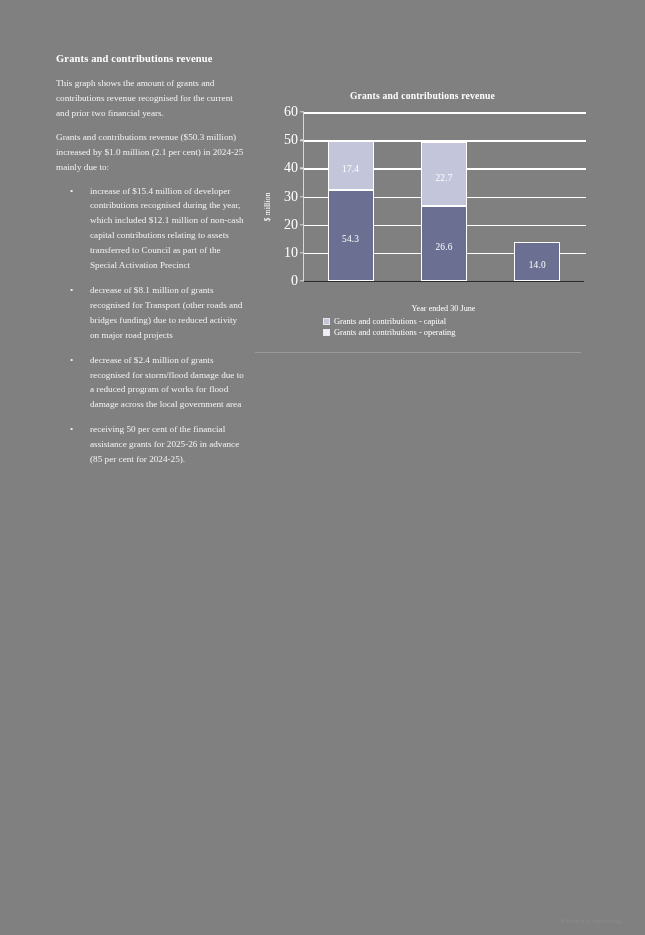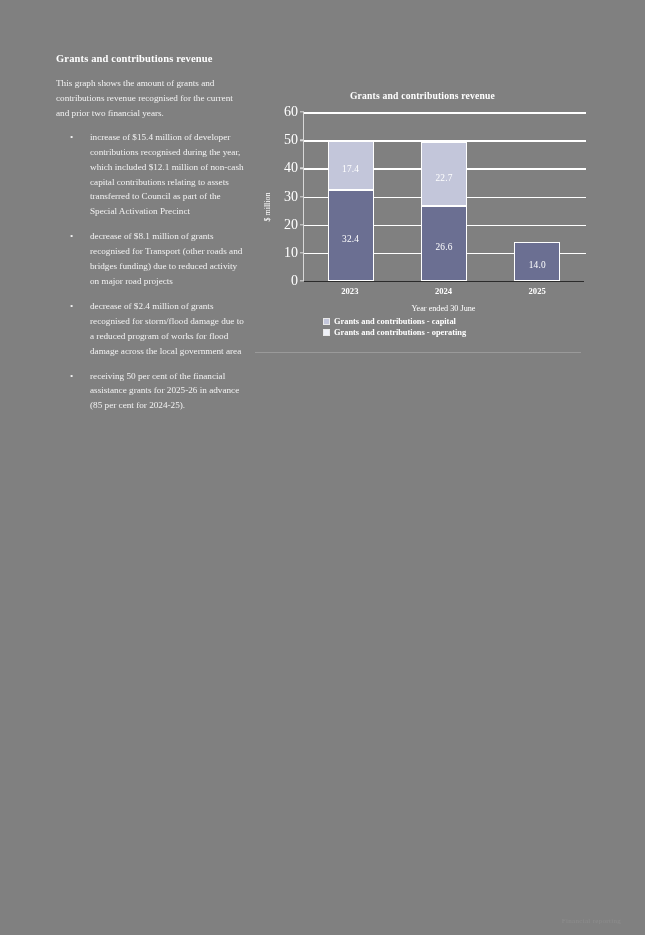--- a/index.html
+++ b/index.html
@@ -204,21 +204,21 @@
   .legend-swatch {
     width: 7px;
     height: 7px;
     margin-right: 4px;
     border: 0.8px solid #e8e8e8;
     box-sizing: border-box;
     flex: none;
   }
   .legend-text {
     font-size: 8.4px;
-    font-weight: bold;
+    font-weight: normal;
     color: #ffffff;
     font-family: "Liberation Serif", serif;
     white-space: nowrap;
   }
   #chart-underline {
     position: absolute;
     left: 0;
     top: 266px;
     width: 326px;
     height: 1px;
@@ -235,20 +235,21 @@
     font-family: "Liberation Serif", serif;
     letter-spacing: 0.3px;
   }
 </style>
 </head>
 <body>
 
 <div id="text-column">
   <h2 id="section-heading">Grants and contributions revenue</h2>
   <p class="para">This graph shows the amount of grants and contributions revenue recognised for the current and prior two financial years.</p>
+  <p class="para">Grants and contributions revenue ($50.3 million) increased by $1.0 million (2.1 per cent) in 2024-25 mainly due to:</p>
   <ul id="bullet-list">
     <li>
       <span class="bullet-dot">•</span>
       <span>increase of $15.4 million of developer contributions recognised during the year, which included $12.1 million of non-cash capital contributions relating to assets transferred to Council as part of the Special Activation Precinct</span>
     </li>
     <li>
       <span class="bullet-dot">•</span>
       <span>decrease of $8.1 million of grants recognised for Transport (other roads and bridges funding) due to reduced activity on major road projects</span>
     </li>
     <li>
@@ -277,21 +278,21 @@
           <div class="gridline" style="top: 50%;"></div>
           <div class="gridline" style="top: 66.6667%;"></div>
           <div class="gridline" style="top: 83.3333%;"></div>
         </div>
       <div id="bars-layer">
         <div class="bar-group">
           <div class="bar-seg seg-capital" style="height: 29%;">
             <span class="seg-label">17.4</span>
           </div>
           <div class="bar-seg seg-operating" style="height: 54%;">
-            <span class="seg-label">32.4</span>
+            <span class="seg-label">54.3</span>
           </div>
         </div>
         <div class="bar-group">
           <div class="bar-seg seg-capital" style="height: 37.8333%;">
             <span class="seg-label">22.7</span>
           </div>
           <div class="bar-seg seg-operating" style="height: 44.3333%;">
             <span class="seg-label">26.6</span>
           </div>
         </div>
@@ -310,25 +311,20 @@
         <div class="ytick-label" style="top: 50%;">30</div>
         <div class="ytick-mark" style="top: 50%;"></div>
         <div class="ytick-label" style="top: 66.6667%; margin-left: 31px;">20</div>
         <div class="ytick-mark" style="top: 66.6667%;"></div>
         <div class="ytick-label" style="top: 83.3333%; text-align: right;">10</div>
         <div class="ytick-mark" style="top: 83.3333%;"></div>
         <div class="ytick-label" style="top: 100%;">0</div>
         <div class="ytick-mark" style="top: 100%;"></div>
       </div>
 
-    <div id="x-axis-labels">
-      <div class="xtick-label">2023</div>
-      <div class="xtick-label">2024</div>
-      <div class="xtick-label">2025</div>
-    </div>
   </div>
 
   <div id="x-axis-title">Year ended 30 June</div>
 
   <div id="legend">
     <div class="legend-row">
       <span class="legend-swatch" style="background: rgb(195, 198, 218);"></span>
       <span class="legend-text">Grants and contributions - capital</span>
     </div>
     <div class="legend-row">

